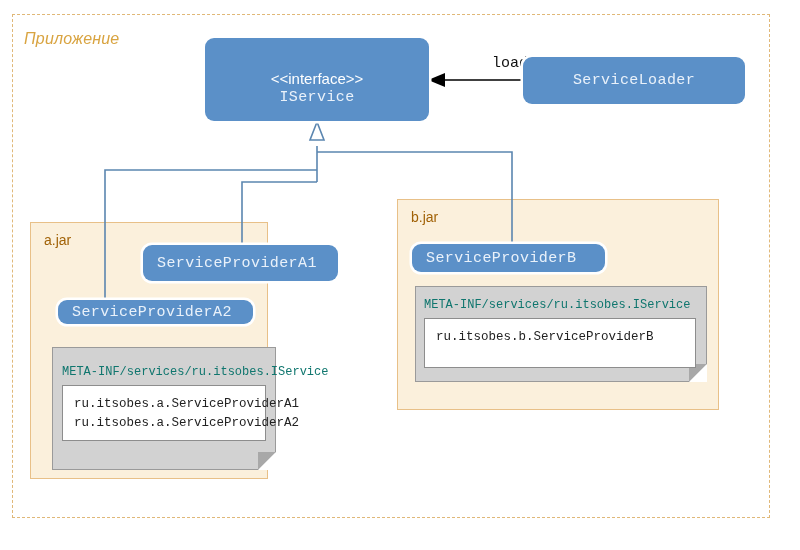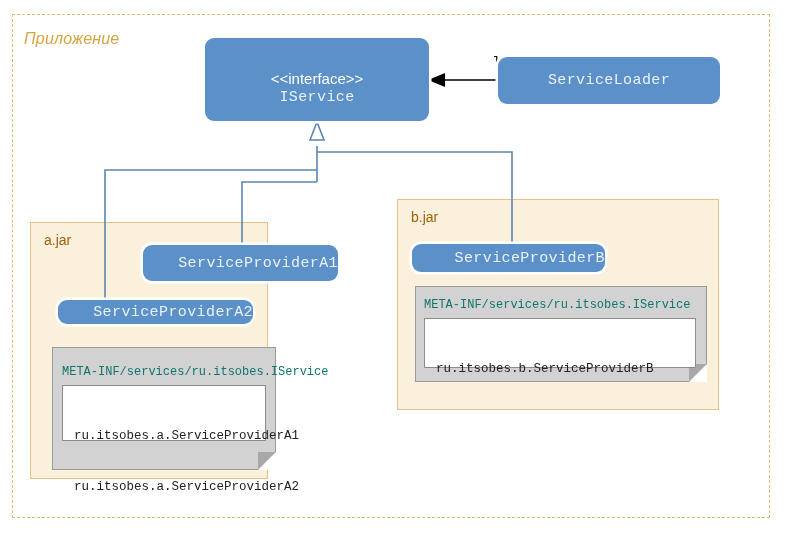--- a/index.html
+++ b/index.html
@@ -69,21 +69,21 @@
   }
   .cbox-stereo {
     font-family: "Liberation Sans", sans-serif;
     font-size: 15px;
     color: #ffffff;
     white-space: nowrap;
     line-height: 1.35;
     margin-top: 16px;
   }
   .cbox.left-align {
-    align-items: flex-end;
+    align-items: flex-start;
     padding-left: 14px;
   }
   
   .doc {
     position: absolute;
     background: #d2d2d2;
     border: 1px solid #9a9a9a;
     box-sizing: border-box;
   }
   .doc-title {
@@ -99,21 +99,20 @@
     border: 1px solid #8d8d8d;
     box-sizing: border-box;
     padding: 9px 0 0 11px;
   }
   .doc-line {
     font-family: "Liberation Mono", monospace;
     font-size: 12.5px;
     color: #222222;
     line-height: 1.55;
     white-space: nowrap;
-    margin-top: 32px;
   }
   .fold {
     position: absolute;
     width: 0; height: 0;
   }
   .fold-shade {
     border-left: 18px solid #a8a8a8;
     border-bottom: 18px solid transparent;
   }
   .fold-cut {
@@ -186,21 +185,21 @@
     <polygon points="428,80 445,73 445,87" fill="#000000"></polygon>
   </svg>
 
   <div class="call-label" style="left:455px; top:55px;margin-left:37px;">load()</div>
 
   <div class="cbox" style="left:205px; top:38px; width:224px; height:83px;">
     <div class="cbox-stereo">&lt;&lt;interface&gt;&gt;</div>
     <div class="cbox-mono">IService</div>
   </div>
 
-  <div class="cbox" style="left:498px; top:57px; width:222px; height:47px;">
+  <div class="cbox" style="left:523px; top:57px; width:222px; height:47px;">
     <div class="cbox-mono">ServiceLoader</div>
   </div>
 
   <div class="cbox left-align" style="left:143px; top:245px; width:195px; height:36px;">
     <div class="cbox-mono">ServiceProviderA1</div>
   </div>
 
   <div class="cbox left-align" style="left:58px; top:300px; width:195px; height:24px;">
     <div class="cbox-mono">ServiceProviderA2</div>
   </div>

